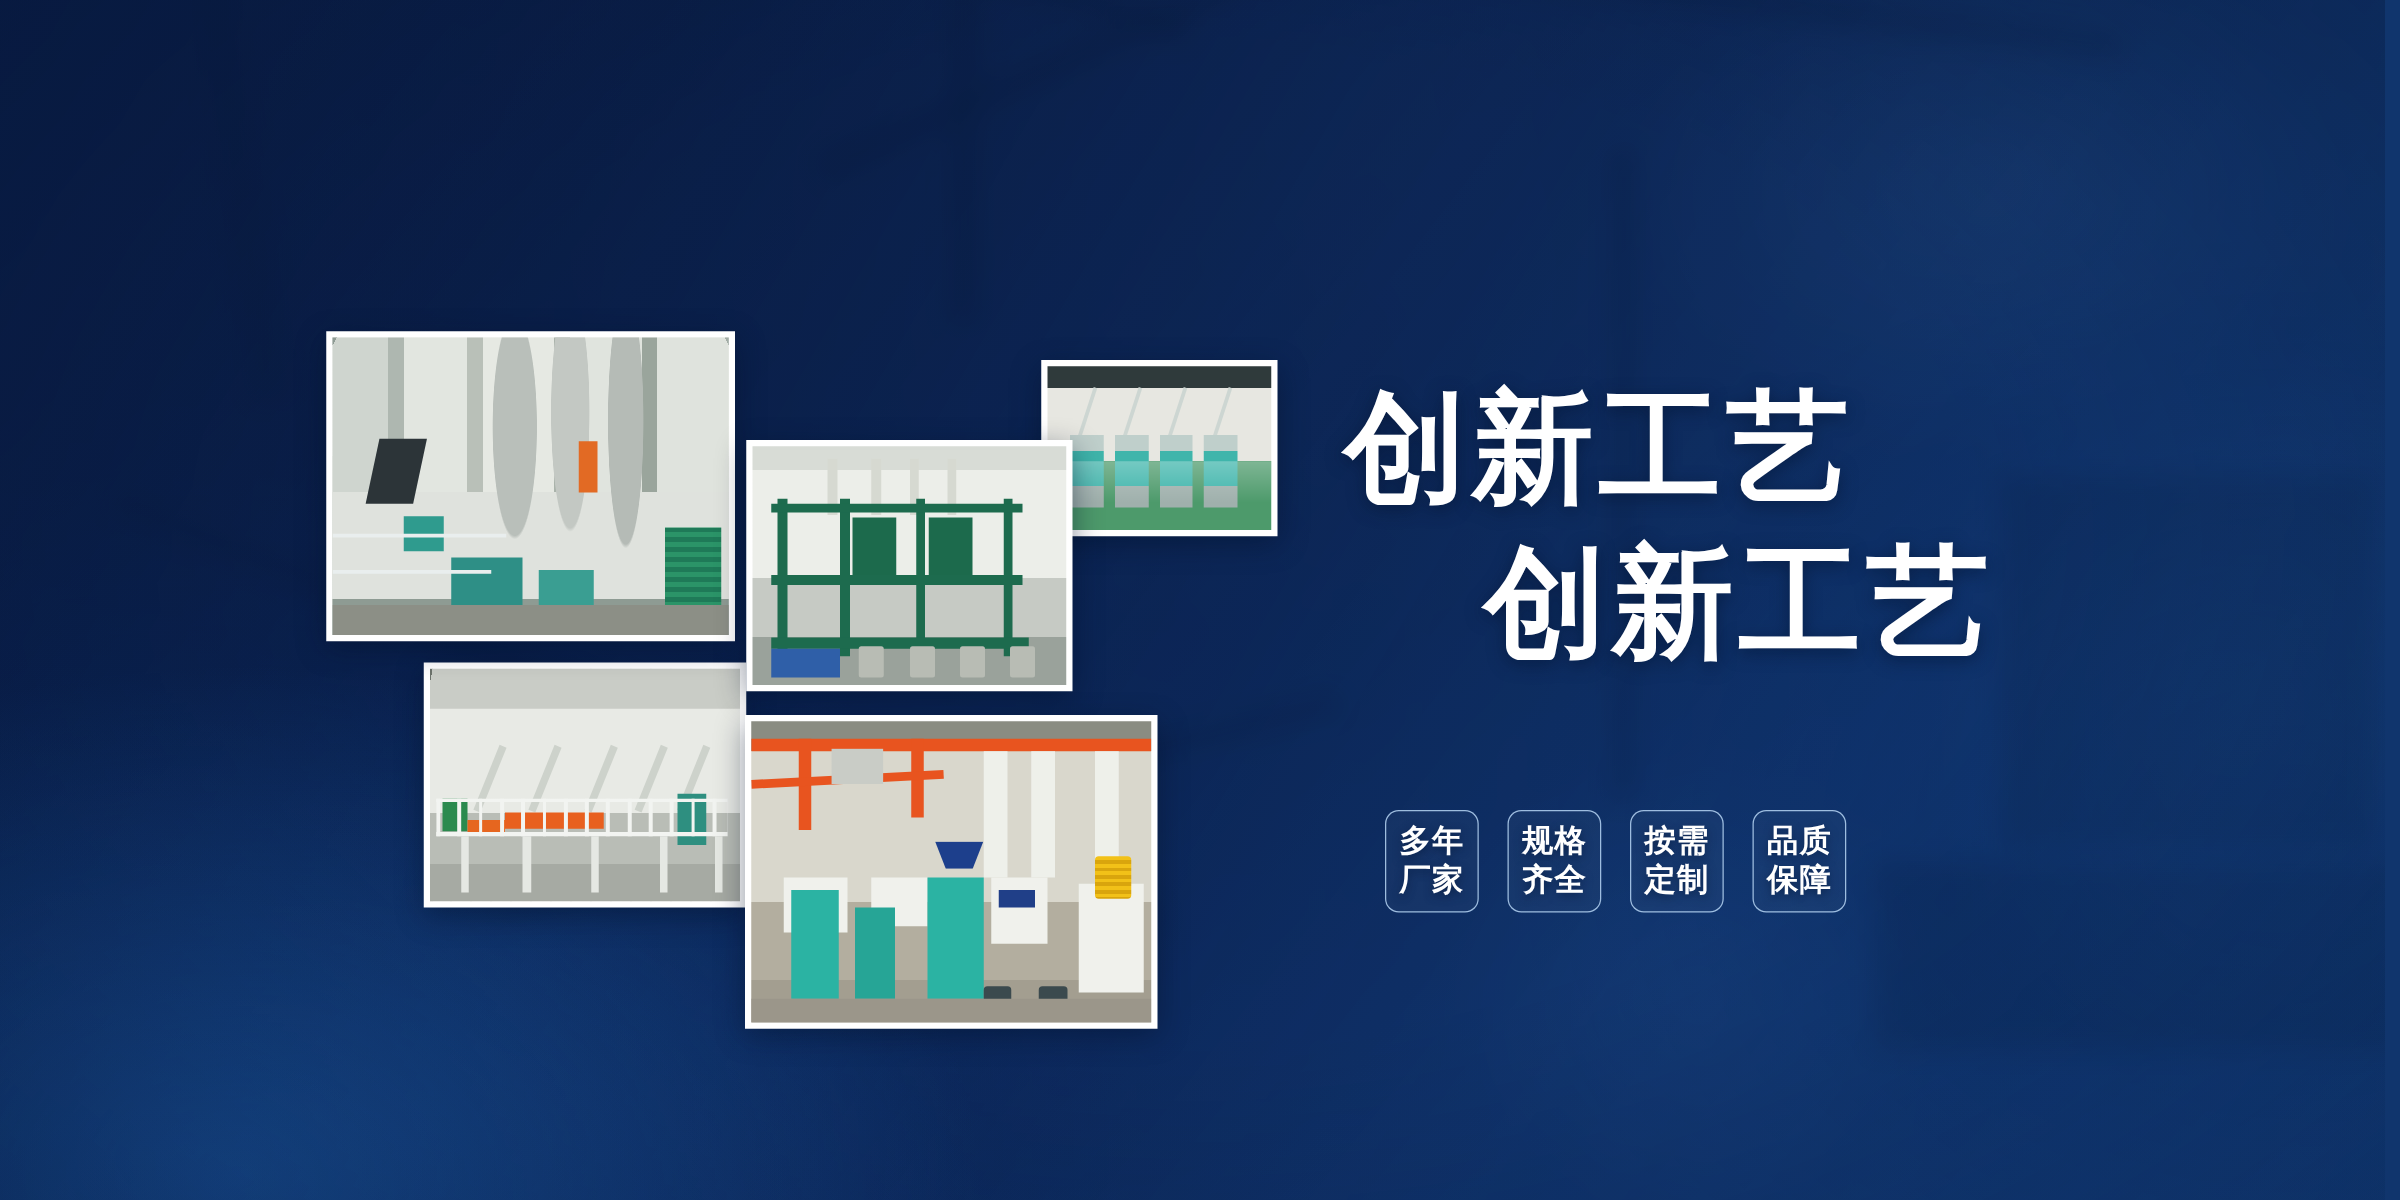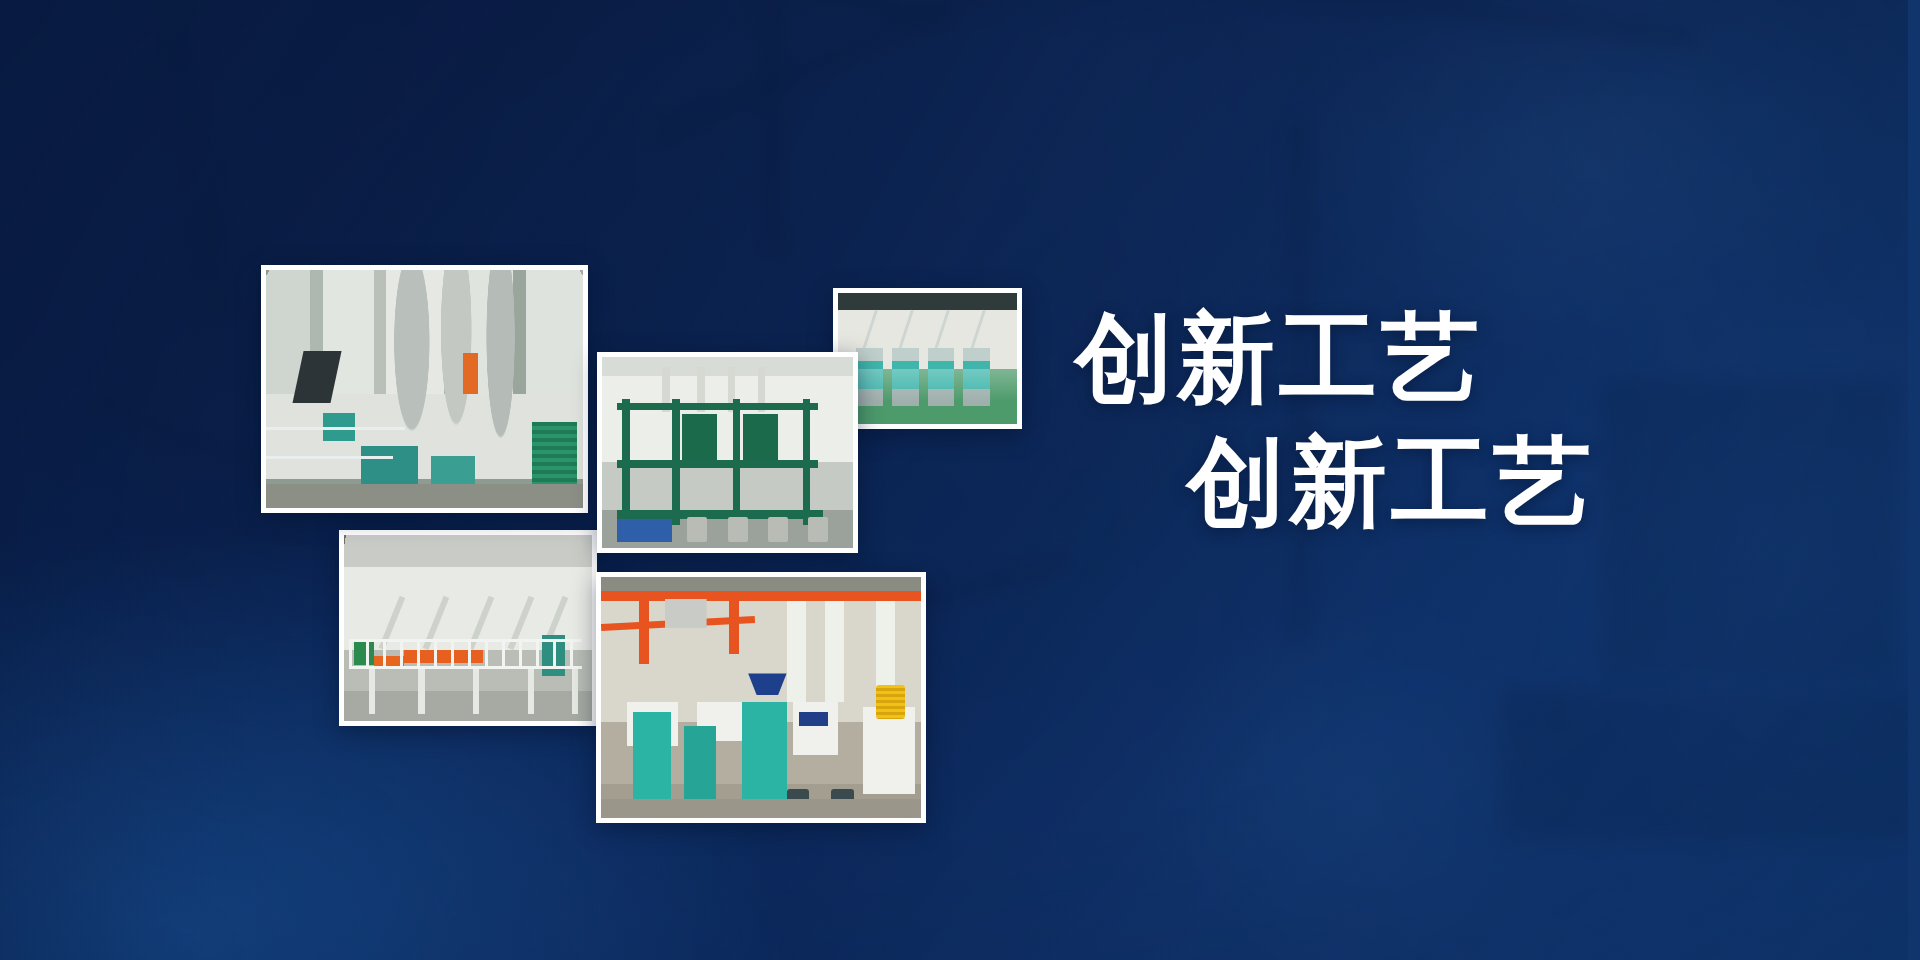--- a/index.html
+++ b/index.html
@@ -385,15 +385,33 @@
   </div>
 
   <div class="content">
 
     <div class="headline">
       <span class="l1">创新工艺</span>
       <span class="l2">创新工艺</span>
     </div>
 
 
+    <div class="badges">
+      <div class="badge">
+        <span>多年</span>
+        <span>厂家</span>
+      </div>
+      <div class="badge">
+        <span>规格</span>
+        <span>齐全</span>
+      </div>
+      <div class="badge">
+        <span>按需</span>
+        <span>定制</span>
+      </div>
+      <div class="badge">
+        <span>品质</span>
+        <span>保障</span>
+      </div>
+    </div>
 
   </div>
 </div>
 
 </body></html>

